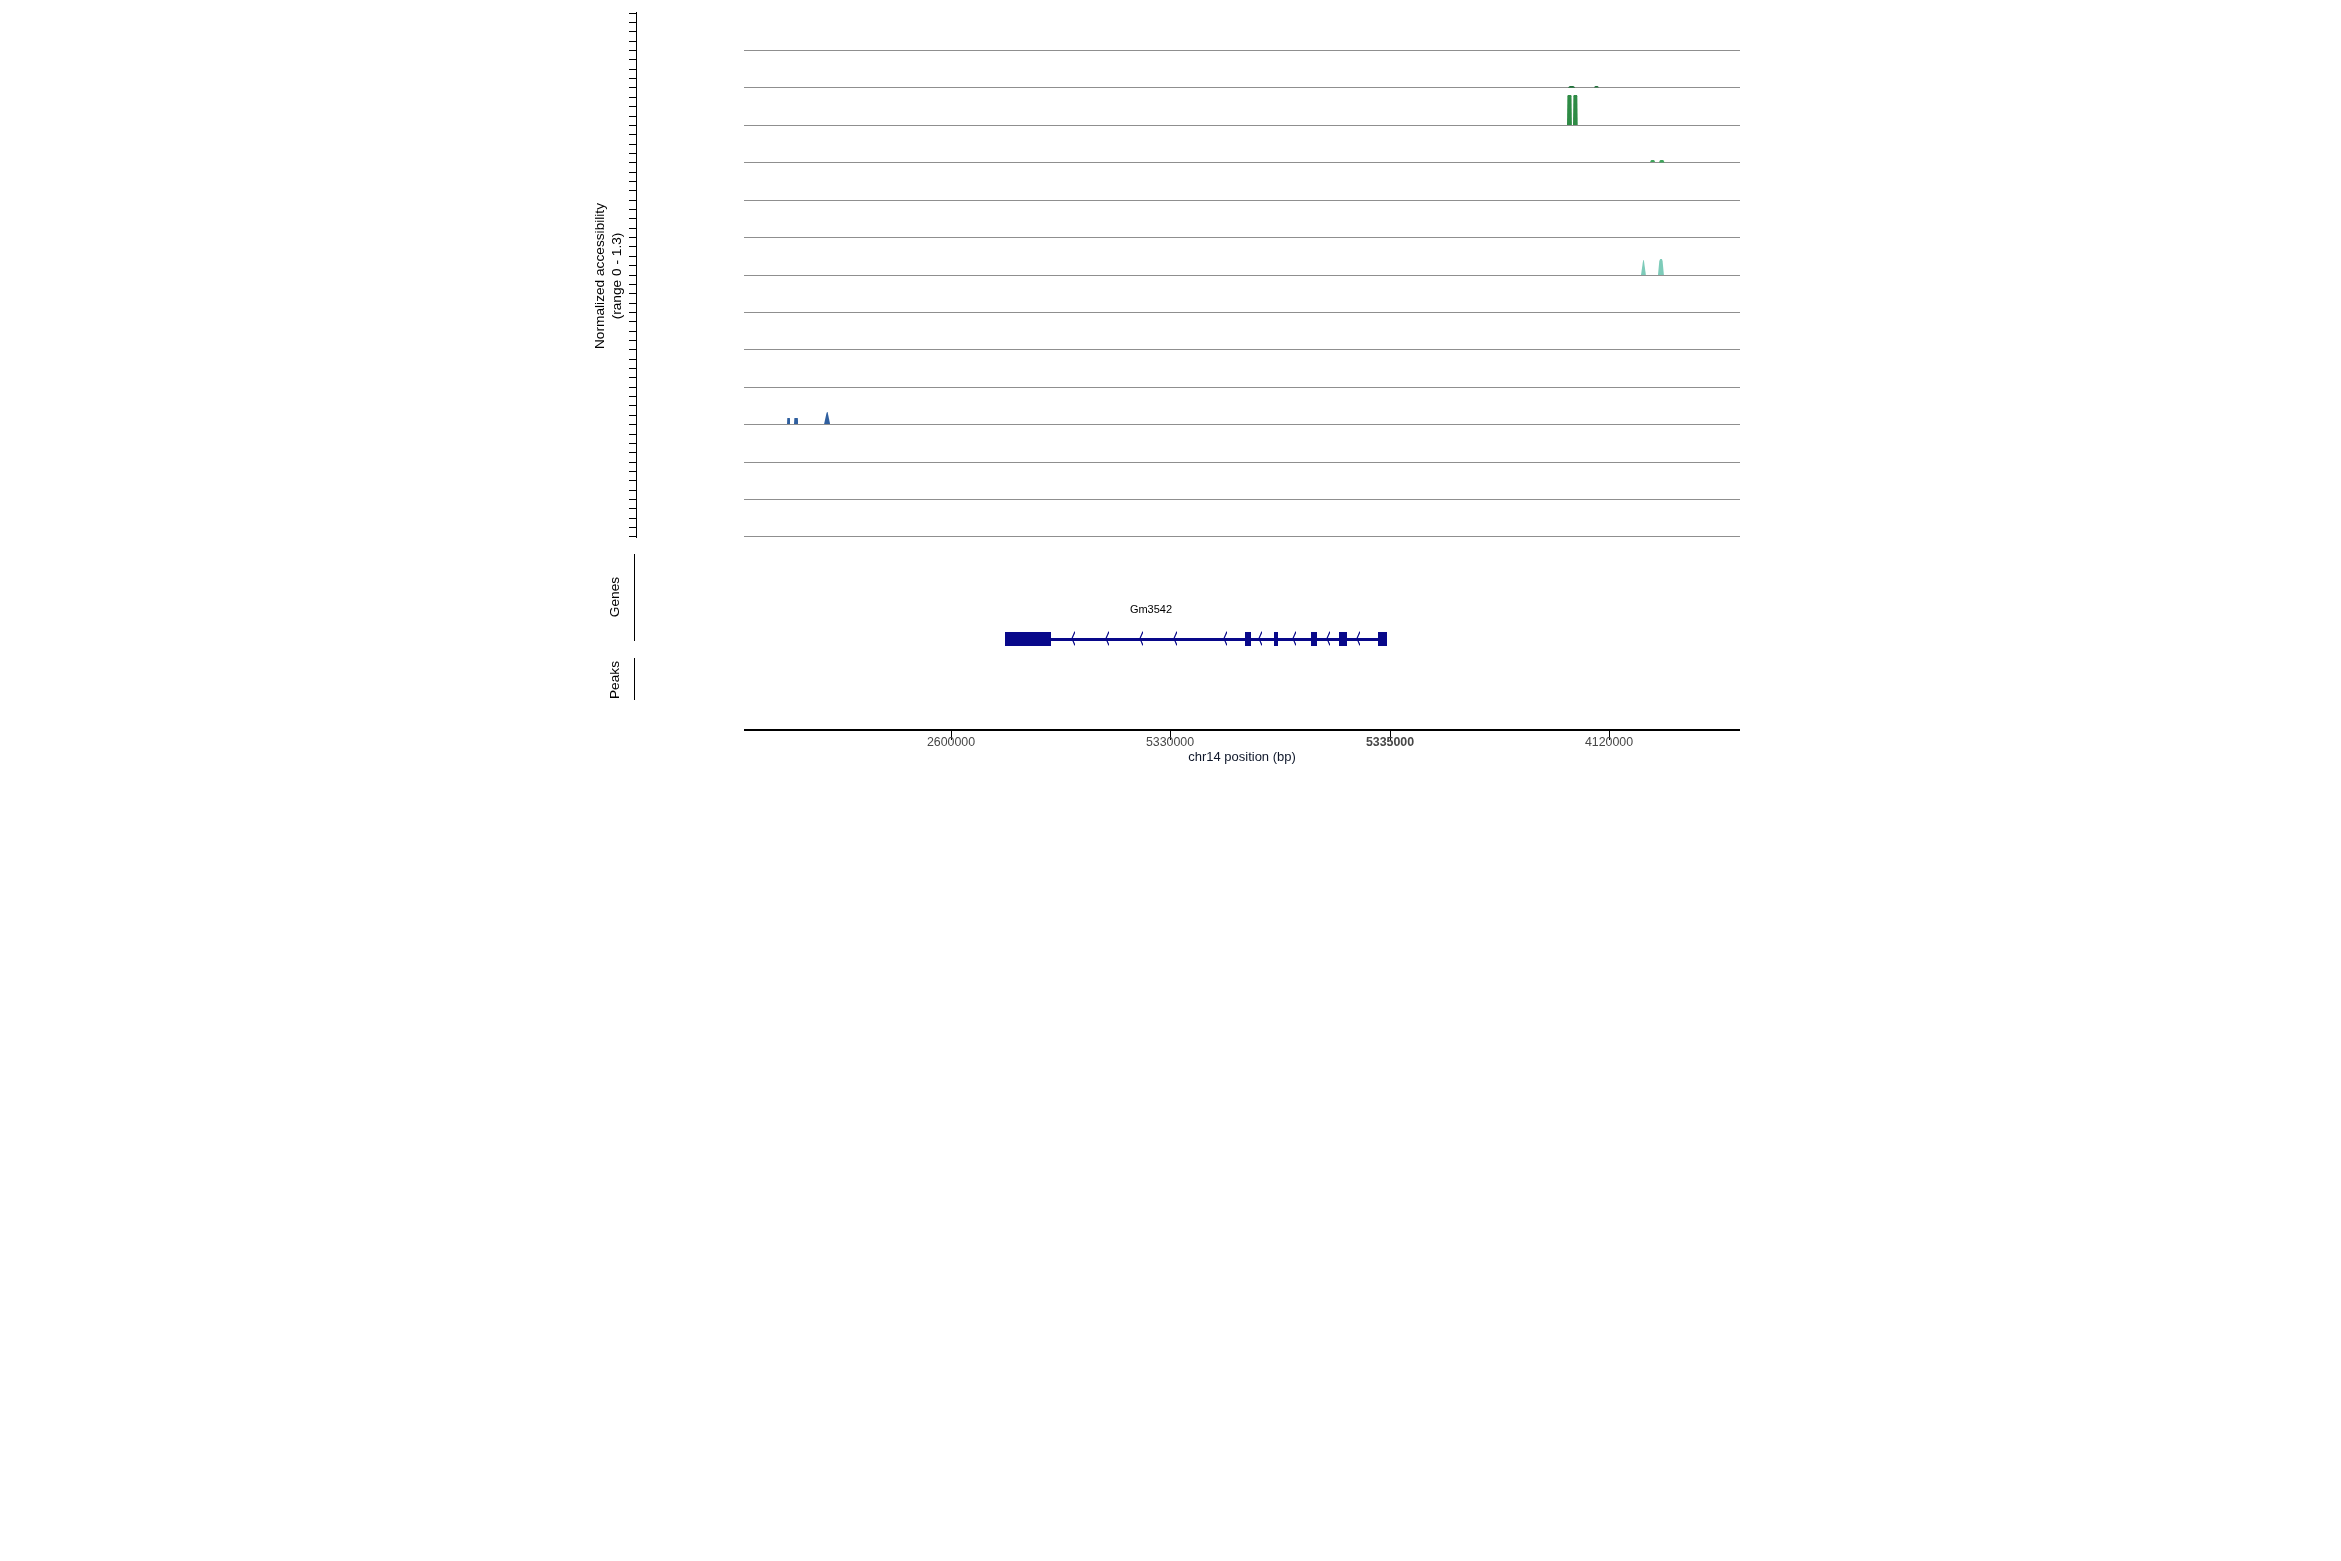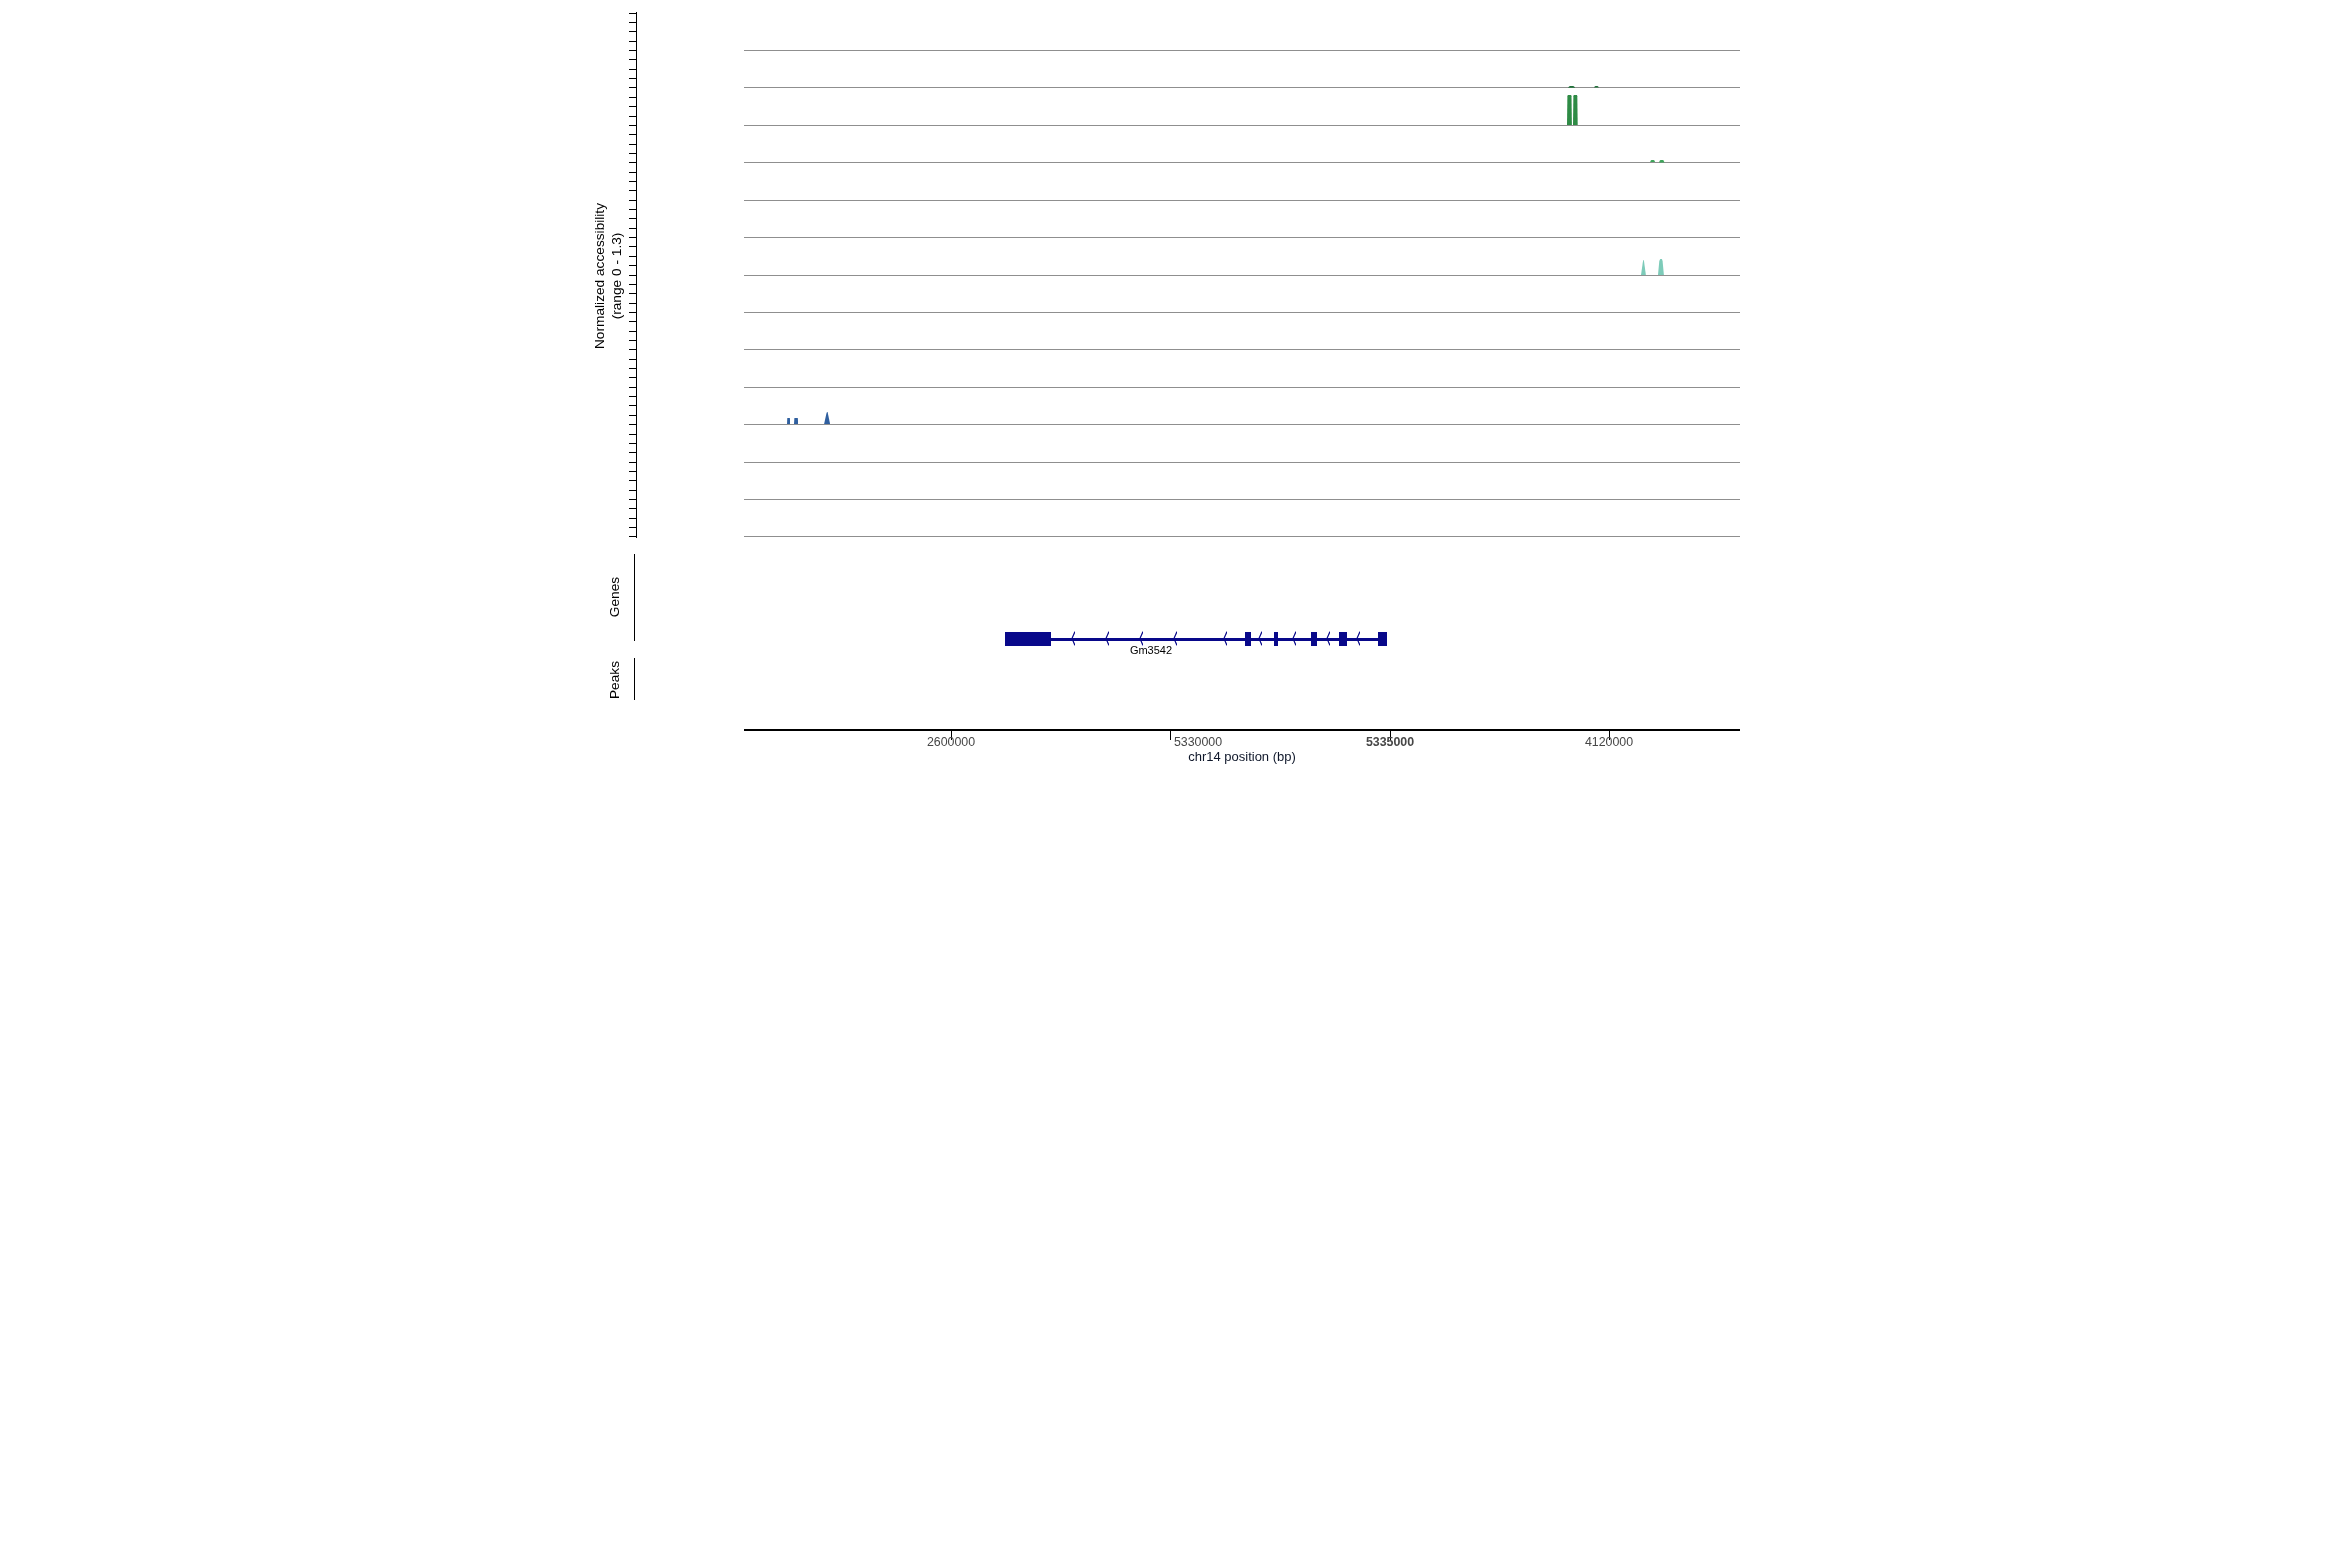--- a/index.html
+++ b/index.html
@@ -149,23 +149,23 @@
       <div class="chev" style="background: rgb(8, 8, 138); left: 673px; top: 631px; width: 4.2px; height: 15px;"></div>
       <div class="chev" style="background: rgb(8, 8, 138); left: 707px; top: 631px; width: 4.2px; height: 15px;"></div>
       <div class="chev" style="background: rgb(8, 8, 138); left: 741px; top: 631px; width: 4.2px; height: 15px;"></div>
       <div class="chev" style="background: rgb(8, 8, 138); left: 771px; top: 631px; width: 4.2px; height: 15px;"></div>
     </div>
   <div id="xaxis-layer" class="abs" style="left:0;top:0;">
       <div style="position: absolute; background: rgb(0, 0, 0); left: 159px; width: 996px; top: 729px; height: 2px;"></div>
       <div class="xtick" style="left: 366px; top: 731px;"></div>
       <div class="xtick-label" style="left: 366px; top: 735px;">2600000</div>
       <div class="xtick" style="left: 585px; top: 731px;"></div>
-      <div class="xtick-label" style="left: 585px; top: 735px; margin-left: 28px;">5330000</div>
+      <div class="xtick-label" style="left: 585px; top: 735px;">5330000</div>
       <div class="xtick" style="left: 805px; top: 731px;"></div>
       <div class="xtick-label" style="left: 805px; top: 735px; font-weight: bold;">5335000</div>
       <div class="xtick" style="left: 1024px; top: 731px;"></div>
       <div class="xtick-label" style="left: 1024px; top: 735px;">4120000</div>
     </div>
 
-  <div id="gene-name" style="top: 603px; left: 566px; margin-top: 41px;">Gm3542</div>
+  <div id="gene-name" style="top: 603px; left: 566px;">Gm3542</div>
   <div id="x-axis-label" style="left:657px;top:749px;">chr14 position (bp)</div>
 </div>
 
 
 </body></html>

